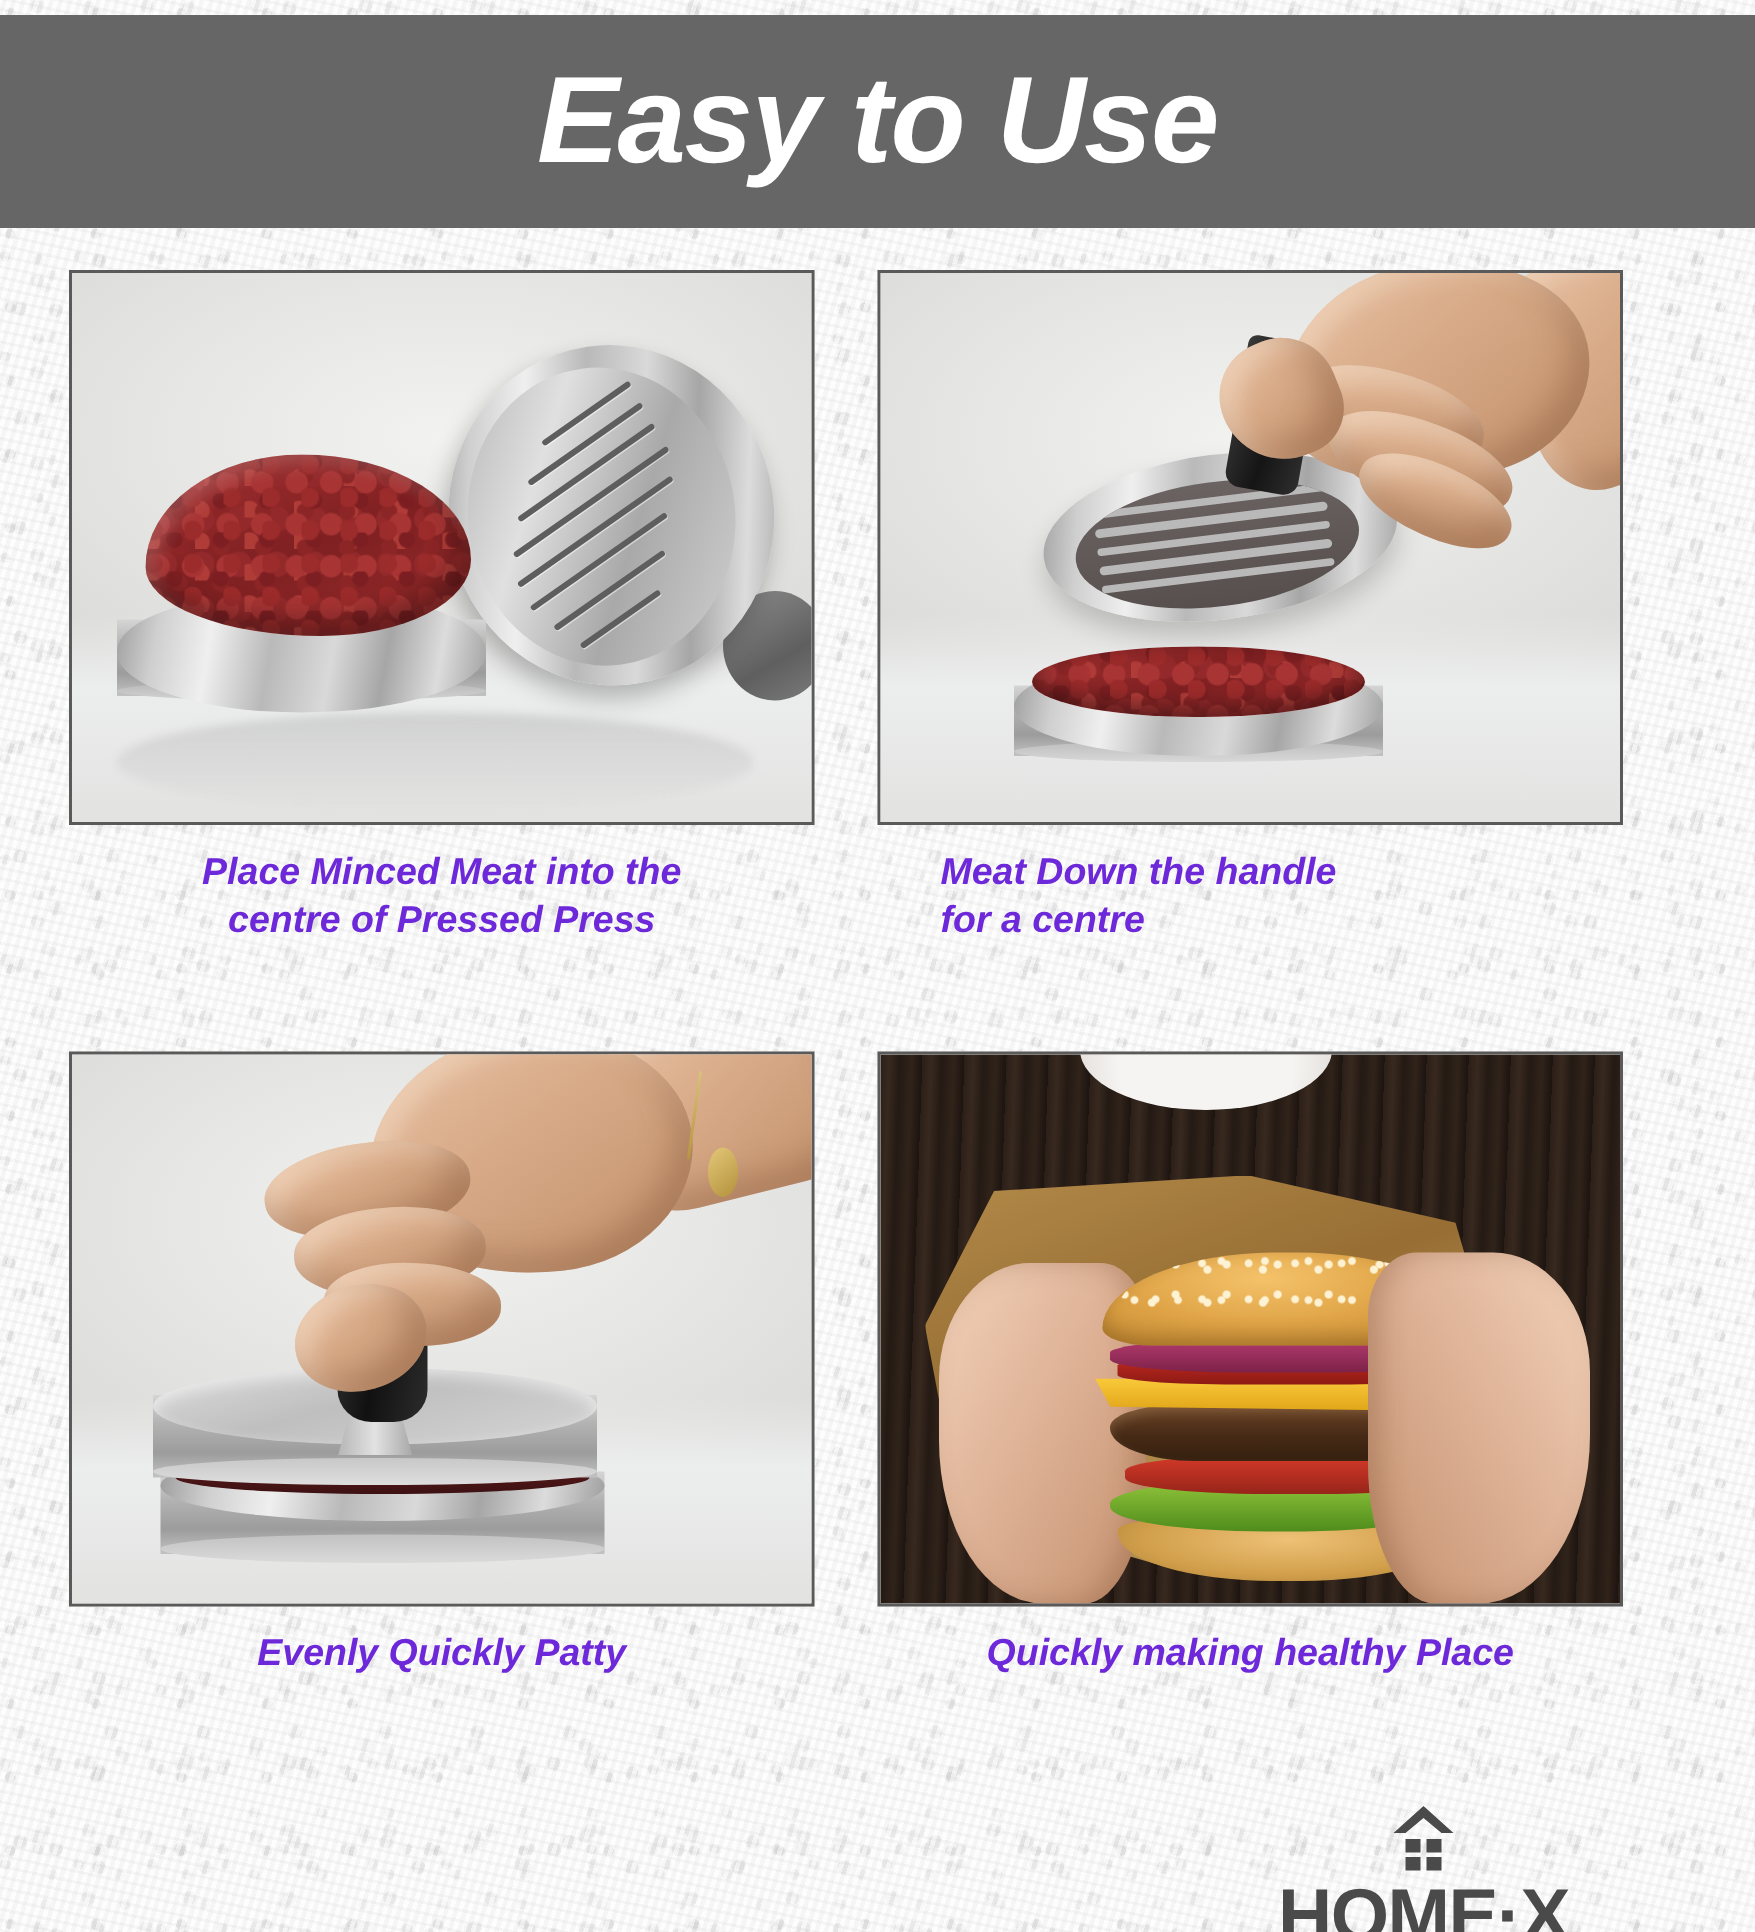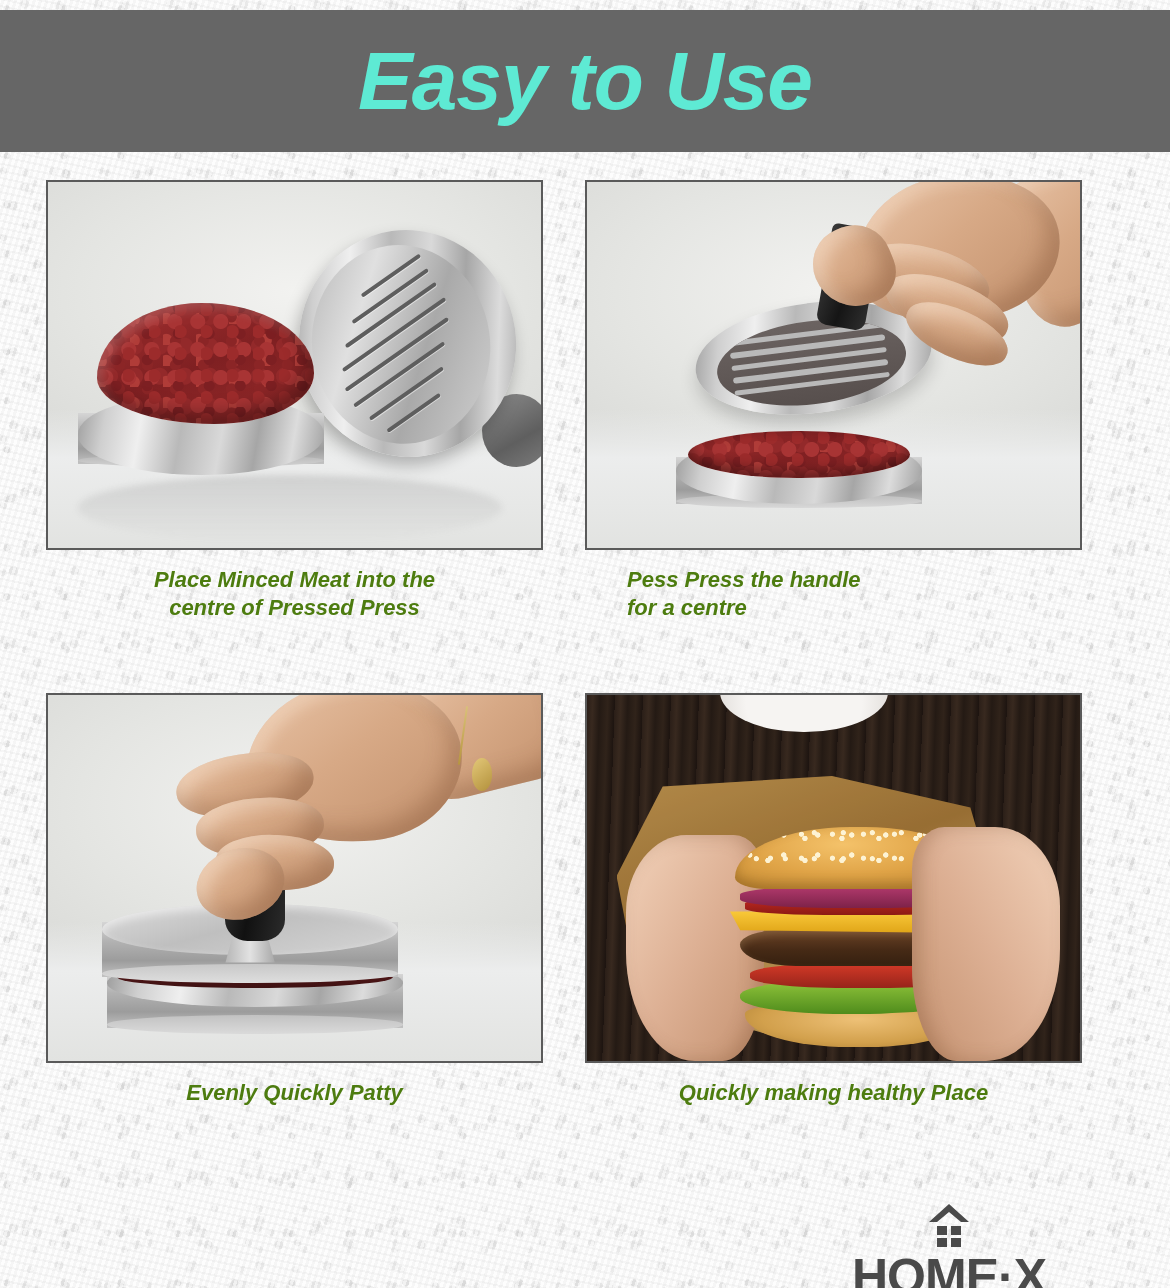--- a/index.html
+++ b/index.html
@@ -45,21 +45,21 @@
   .header-banner {
     position: absolute;
     left: 0; top: 10px;
     width: 1170px; height: 142px;
     background: #666666;
     display: flex;
     align-items: center;
     justify-content: center;
   }
   .header-title {
-    color: #5eead4;
+    color: #ffffff;
     font-size: 82px;
     font-weight: bold;
     font-style: italic;
     letter-spacing: -1px;
     line-height: 1;
     white-space: nowrap;
   }
 
   
   .steps-grid {
@@ -75,22 +75,22 @@
     height: 370px;
     border: 2px solid #5a5a5a;
     overflow: hidden;
     position: relative;
     background: #e3e4e1;
   }
   .step-cell.left  .photo-frame { margin-left: 46px; }
   .step-cell.right .photo-frame { margin-left: 0; }
 
   .caption {
-    color: #4d7c0f;
-    font-size: 22px;
+    color: #6d28d9;
+    font-size: 25px;
     font-weight: bold;
     font-style: italic;
     line-height: 1.26;
     margin-top: 16px;
   }
   .caption.center { text-align: center; width: 497px; }
   .step-cell.left  .caption.center { margin-left: 46px; }
   .caption.left-align { text-align: left; width: 497px; padding-left: 42px; }
 
   .row-gap { height: 72px; }
@@ -457,21 +457,21 @@
 
           <div class="hand p2-arm"></div>
           <div class="hand p2-palm"></div>
           <div class="hand p2-finger-1"></div>
           <div class="hand p2-finger-2"></div>
           <div class="hand p2-finger-3"></div>
           <div class="hand p2-thumb"></div>
         </div>
       </div>
       <div class="caption left-align">
-        <div>Pess Press the handle</div>
+        <div>Meat Down the handle</div>
         <div>for a centre</div>
       </div>
     </div>
   </div>
 
   <div class="row-gap"></div>
 
   <div class="steps-row">
 
     <div class="step-cell left">

